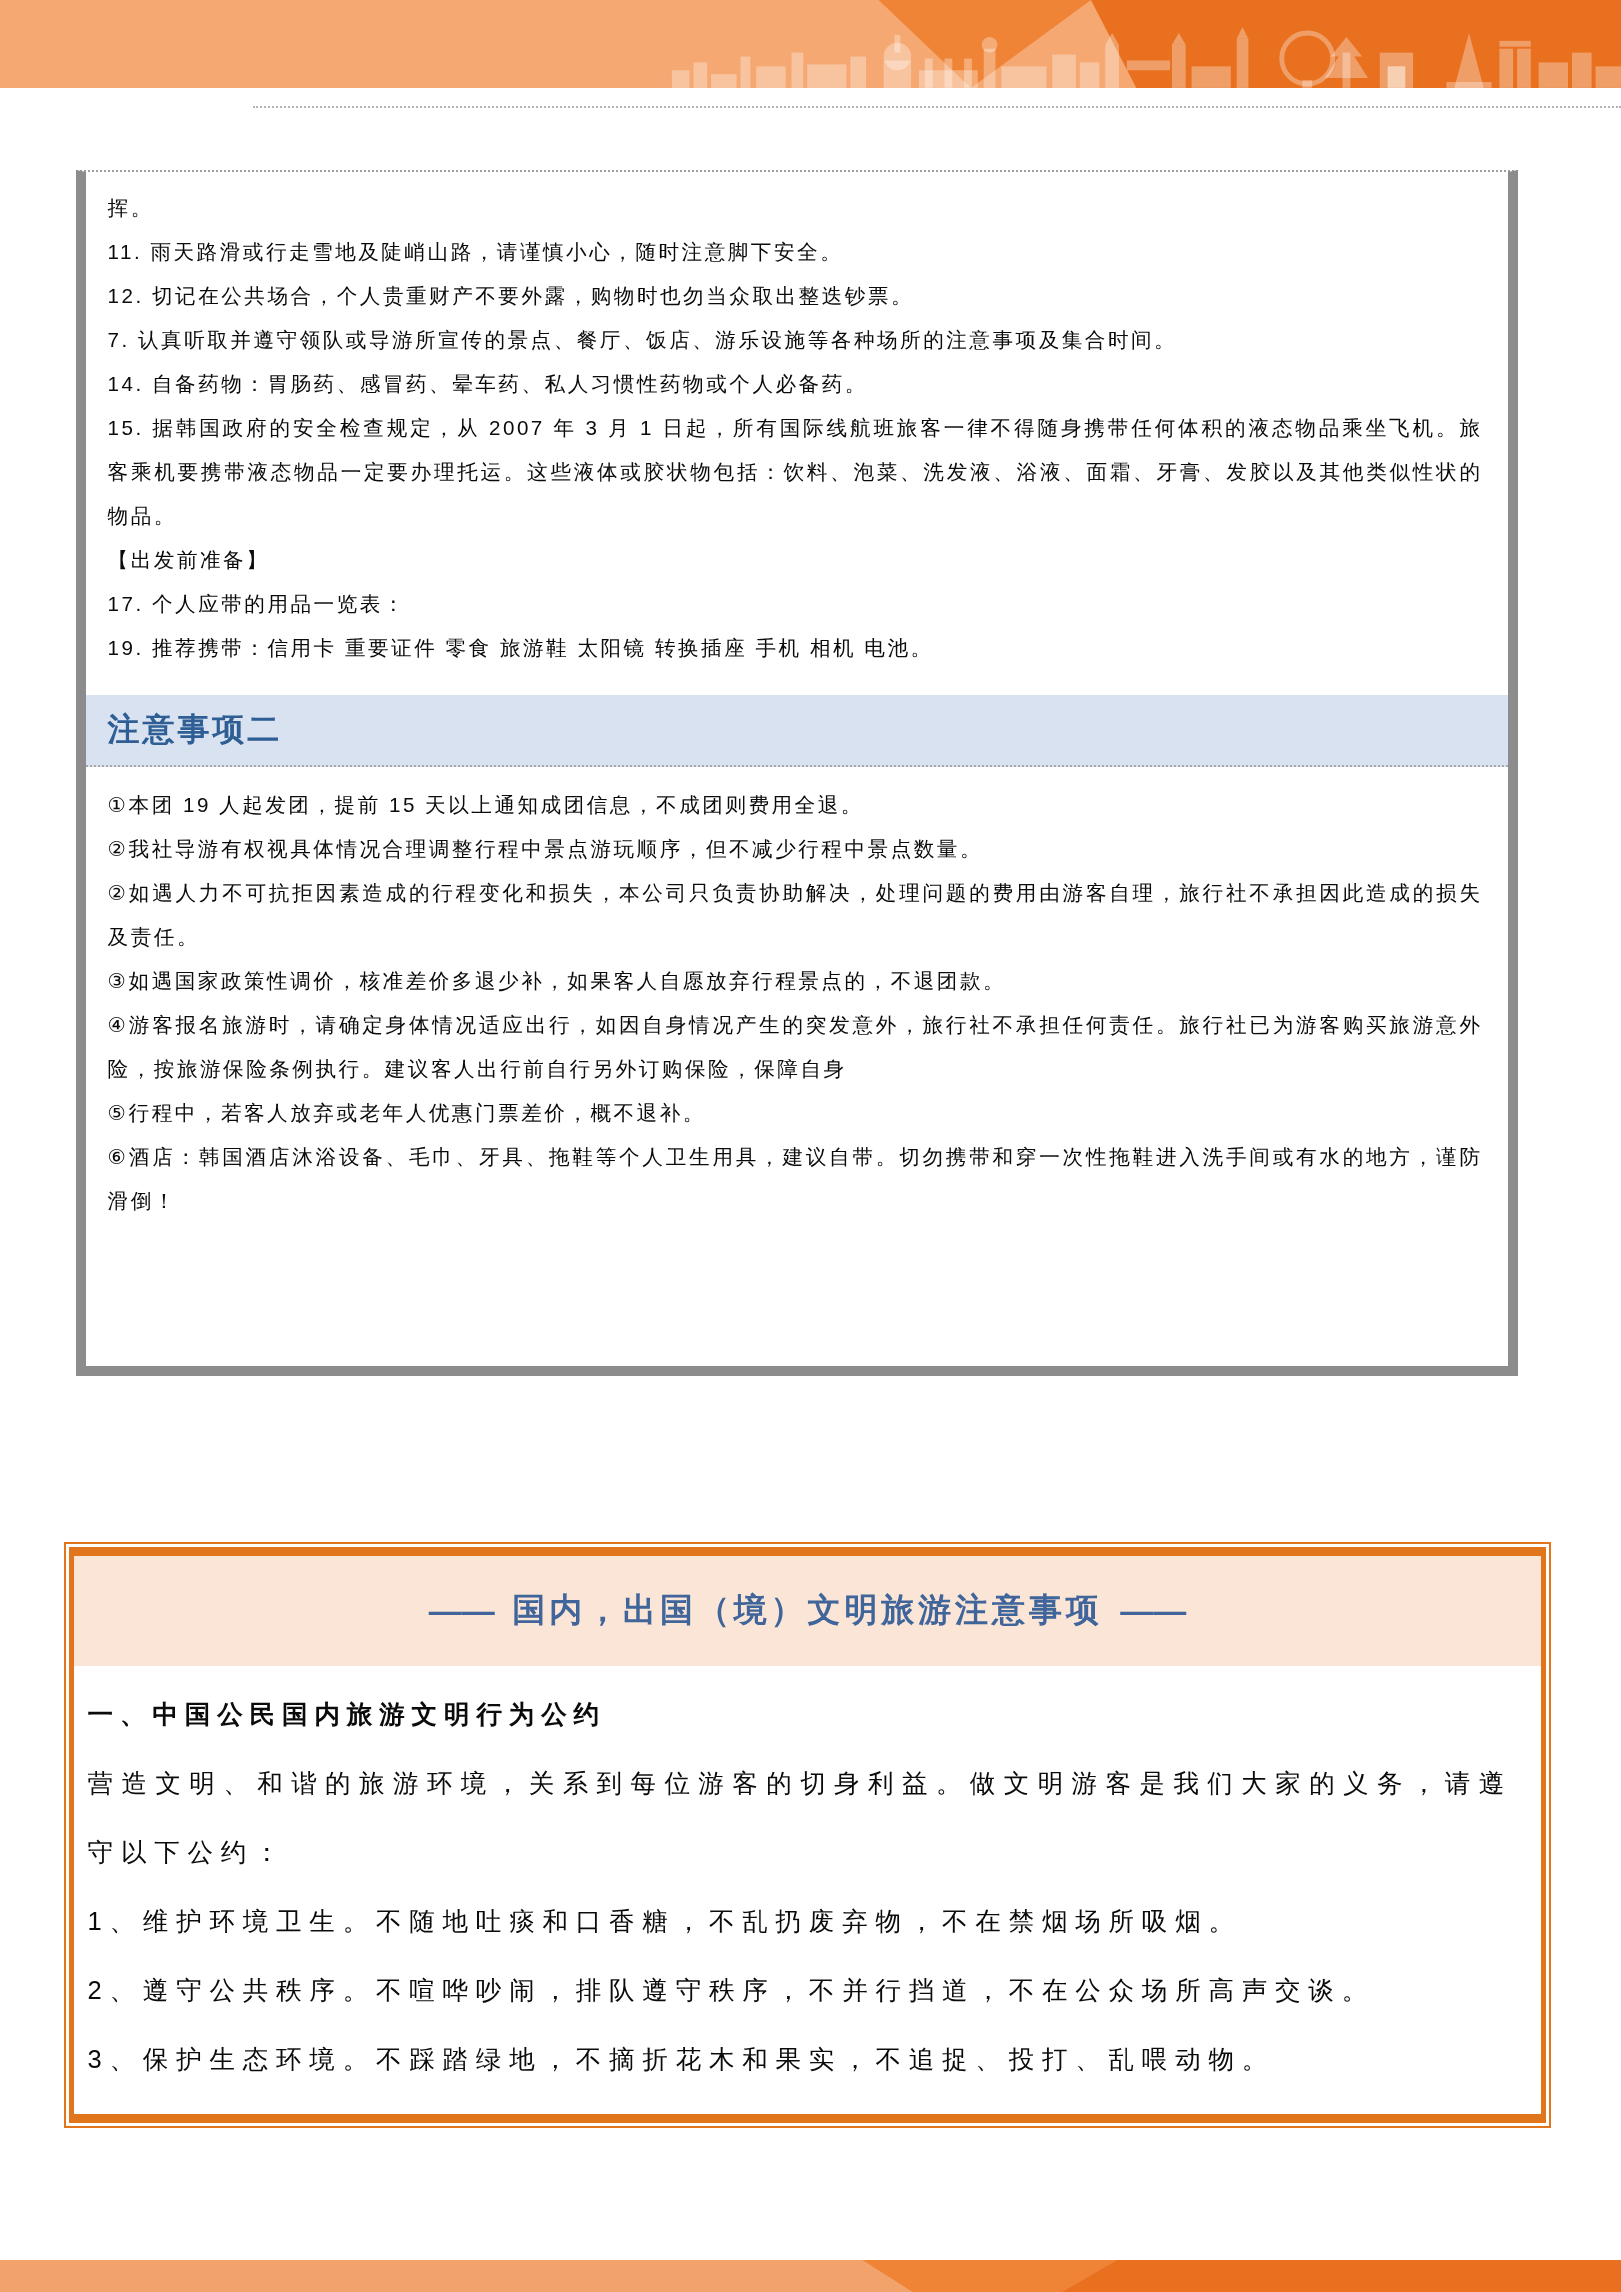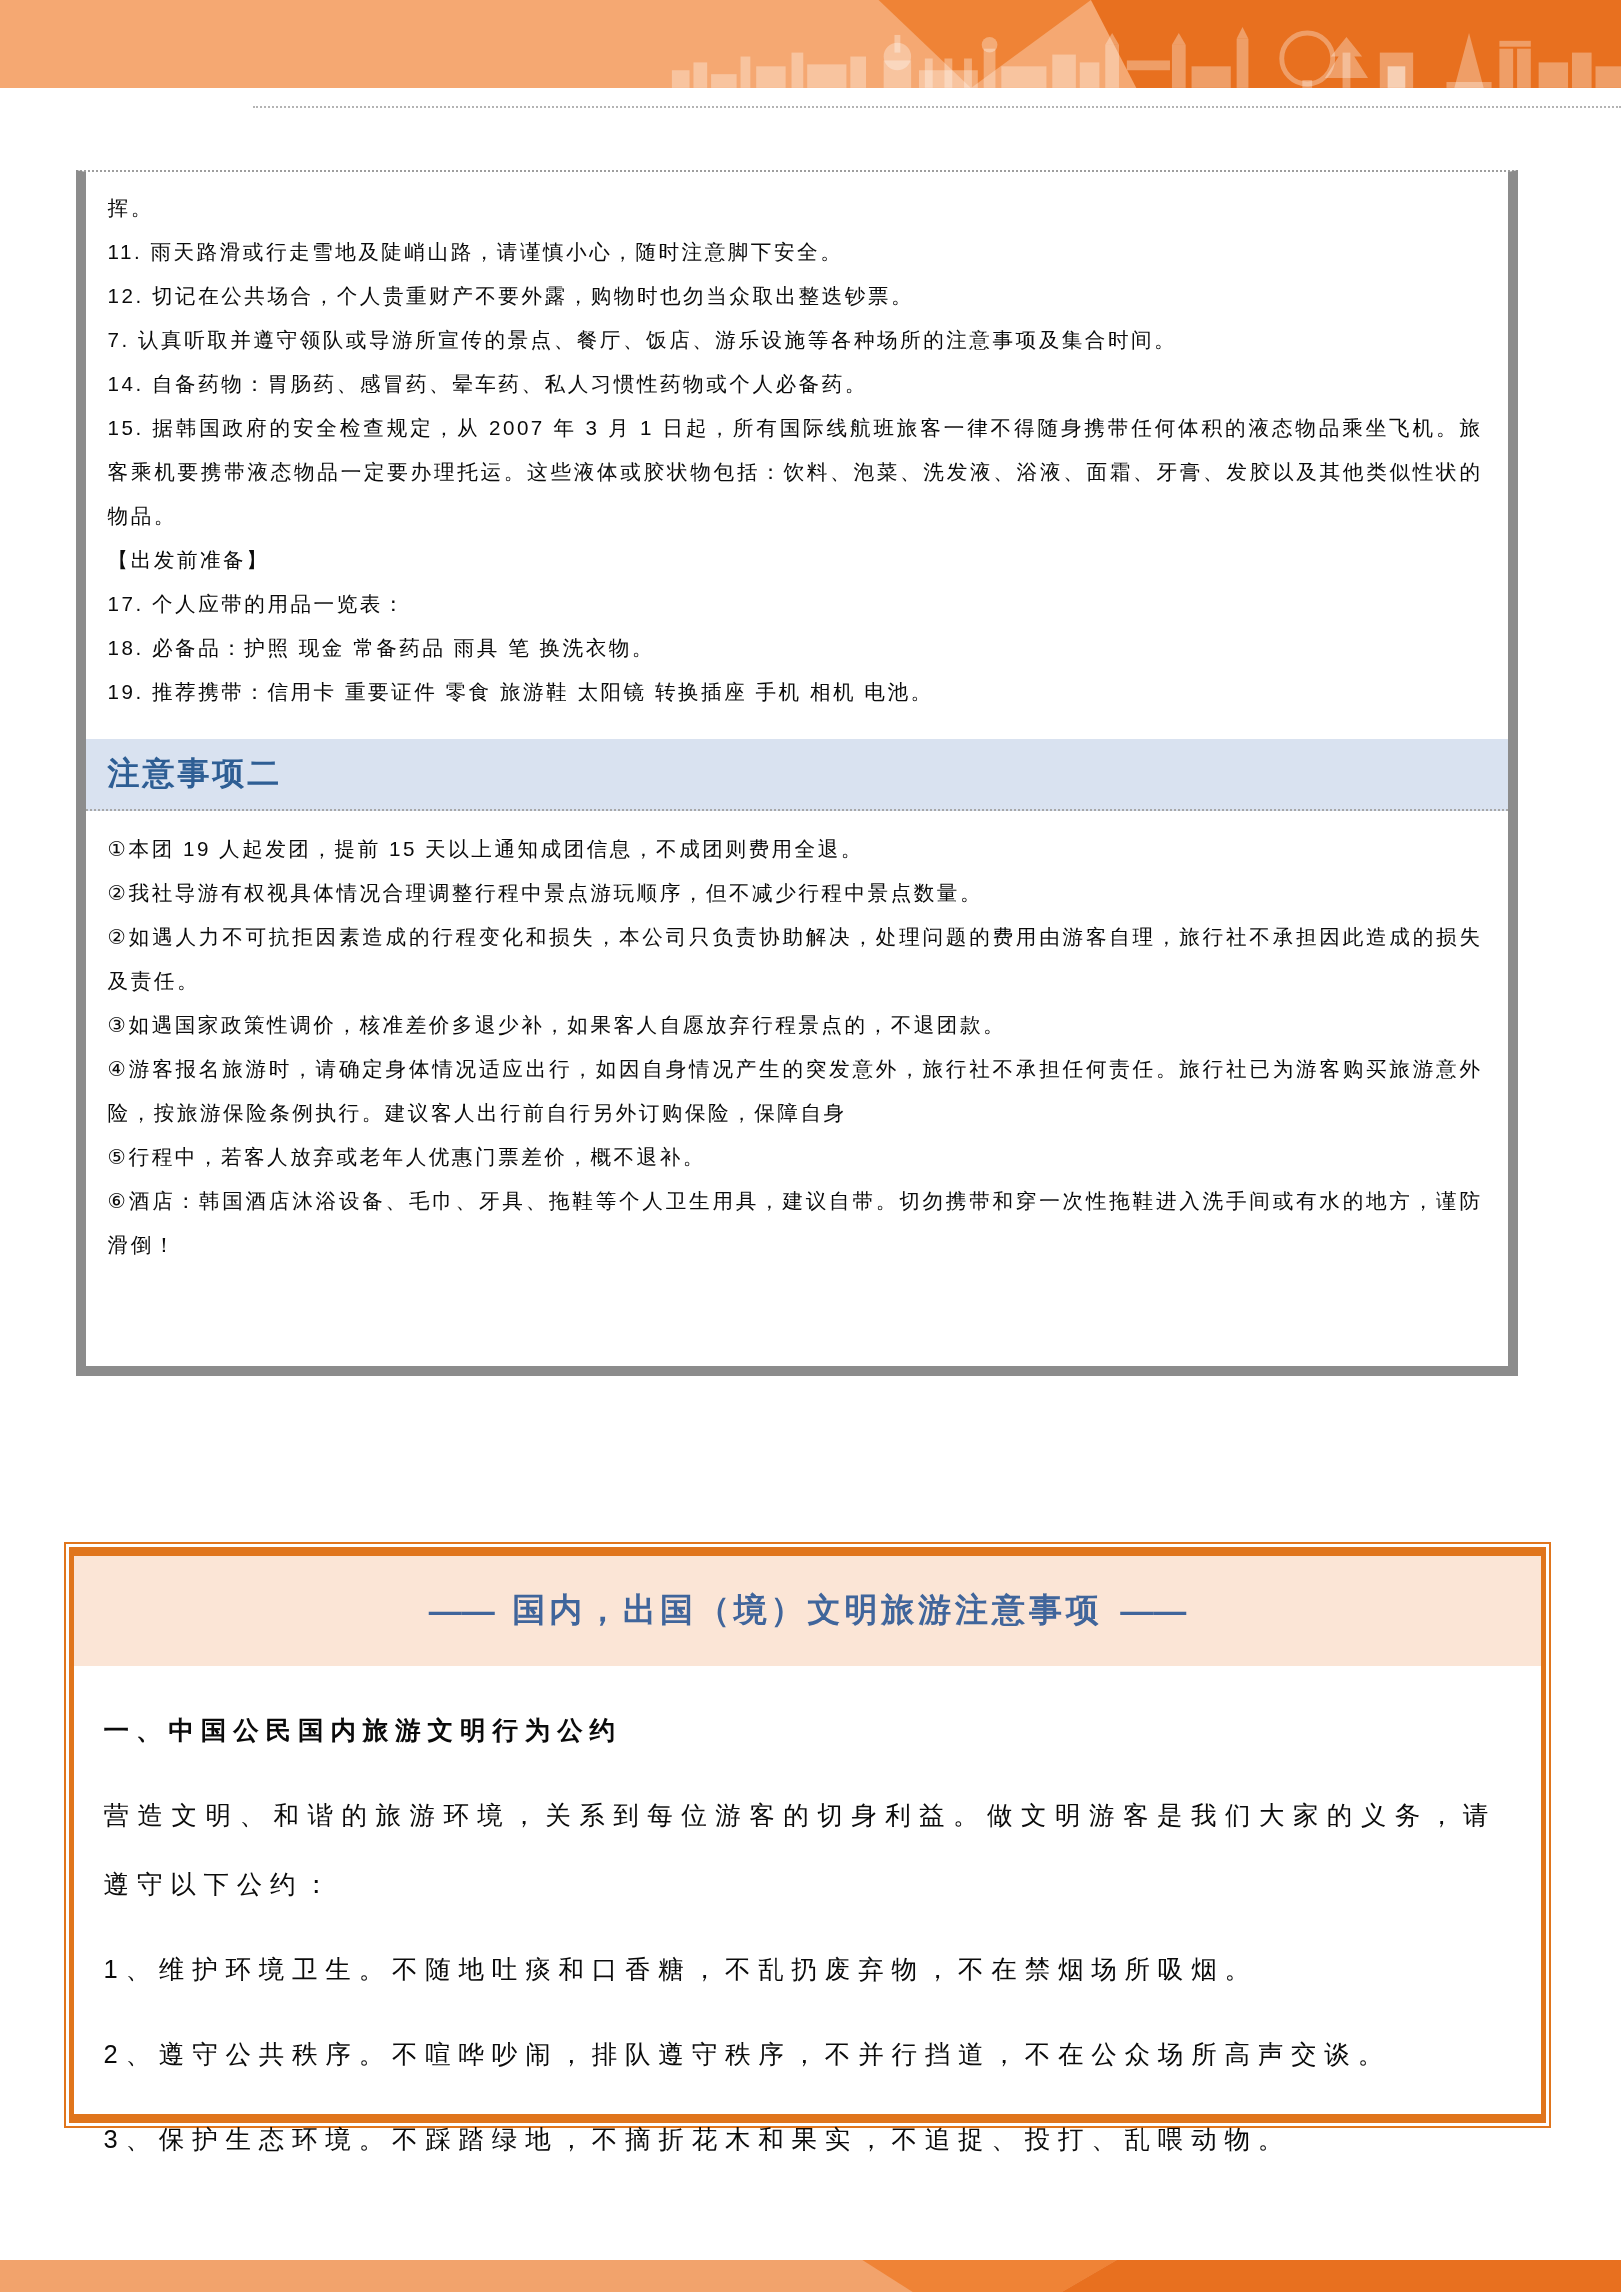--- a/index.html
+++ b/index.html
@@ -31,21 +31,21 @@
   .sec2-gap{height:15.7px;}
   
   .civ-box{position:absolute;left:64px;top:1542px;width:1487px;height:586px;
     box-sizing:border-box;border:2.9px solid #E0751C;padding:2.9px;background:#fff;}
   .civ-inner{box-sizing:border-box;width:100%;height:100%;
     border:5.9px solid #E0751C;border-top-width:9.8px;border-bottom-width:9.8px;background:#fff;}
   .civ-head{height:110px;background:#FBE5D6;display:flex;align-items:center;justify-content:center;}
   .civ-head span{font-size:33px;font-weight:bold;color:#40659B;letter-spacing:3.9px;}
   .civ-head .dash{margin:0 17.6px;letter-spacing:0;}
   .civ-body{padding:13.7px 29px 0 13.7px;}
-  .civ-body p{margin:16px;font-size:25.5px;line-height:69px;letter-spacing:7.8px;
+  .civ-body p{margin:0;font-size:25.5px;line-height:69px;letter-spacing:7.8px;
     text-align:justify;color:#0b0b0b;}
   .civ-body p.head{font-weight:bold;letter-spacing:6.9px;}
   
   .footer-band{position:absolute;left:0;bottom:0;width:1621px;height:33px;background:#F2A36C;overflow:hidden;}
   .footer-band .mid{position:absolute;inset:0;background:#EF8336;
     clip-path:polygon(53.2% 0,68.9% 0,65.4% 100%,56.4% 100%);}
   .footer-band .dark{position:absolute;inset:0;background:#E8701F;
     clip-path:polygon(68.9% 0,100% 0,100% 100%,65.4% 100%);}
 </style>
 </head>
@@ -106,21 +106,20 @@
 
 <div class="notice-box">
   <p class="first">挥。</p>
   <p>11. 雨天路滑或行走雪地及陡峭山路，请谨慎小心，随时注意脚下安全。</p>
   <p>12. 切记在公共场合，个人贵重财产不要外露，购物时也勿当众取出整迭钞票。</p>
   <p>7. 认真听取并遵守领队或导游所宣传的景点、餐厅、饭店、游乐设施等各种场所的注意事项及集合时间。</p>
   <p>14. 自备药物：胃肠药、感冒药、晕车药、私人习惯性药物或个人必备药。</p>
   <p>15. 据韩国政府的安全检查规定，从 2007 年 3 月 1 日起，所有国际线航班旅客一律不得随身携带任何体积的液态物品乘坐飞机。旅客乘机要携带液态物品一定要办理托运。这些液体或胶状物包括：饮料、泡菜、洗发液、浴液、面霜、牙膏、发胶以及其他类似性状的物品。</p>
   <p>【出发前准备】</p>
   <p>17. 个人应带的用品一览表：</p>
-  <p>18. 必备品：护照 现金 常备药品 雨具 笔 换洗衣物。</p>
   <p>19. 推荐携带：信用卡 重要证件 零食 旅游鞋 太阳镜 转换插座 手机 相机 电池。</p>
 
   <div class="sec2-bar">
     <span>注意事项二</span>
   </div>
   <div class="sec2-gap"></div>
 
   <p>①本团 19 人起发团，提前 15 天以上通知成团信息，不成团则费用全退。</p>
   <p>②我社导游有权视具体情况合理调整行程中景点游玩顺序，但不减少行程中景点数量。</p>
   <p>②如遇人力不可抗拒因素造成的行程变化和损失，本公司只负责协助解决，处理问题的费用由游客自理，旅行社不承担因此造成的损失及责任。</p>

